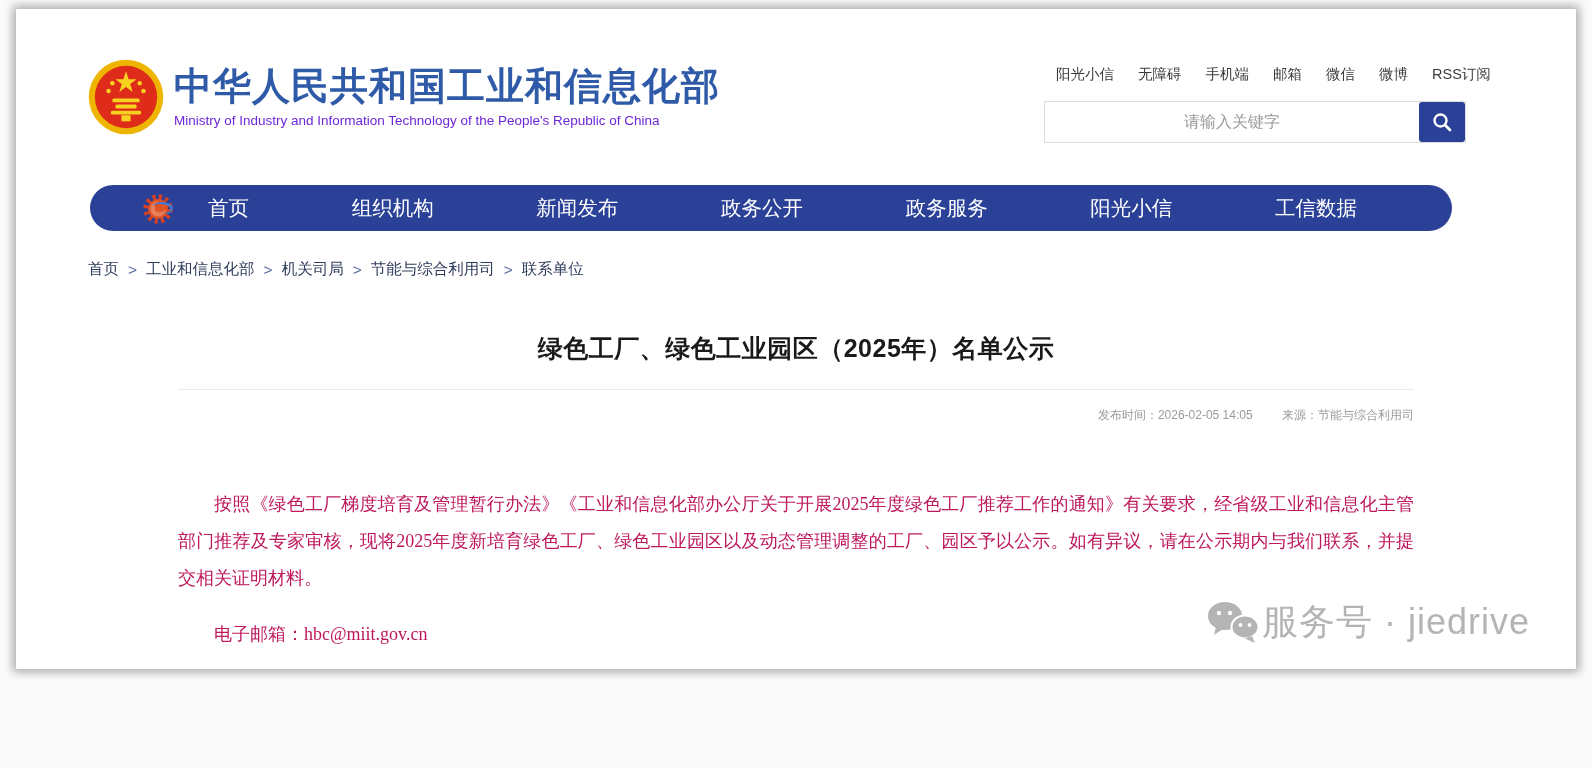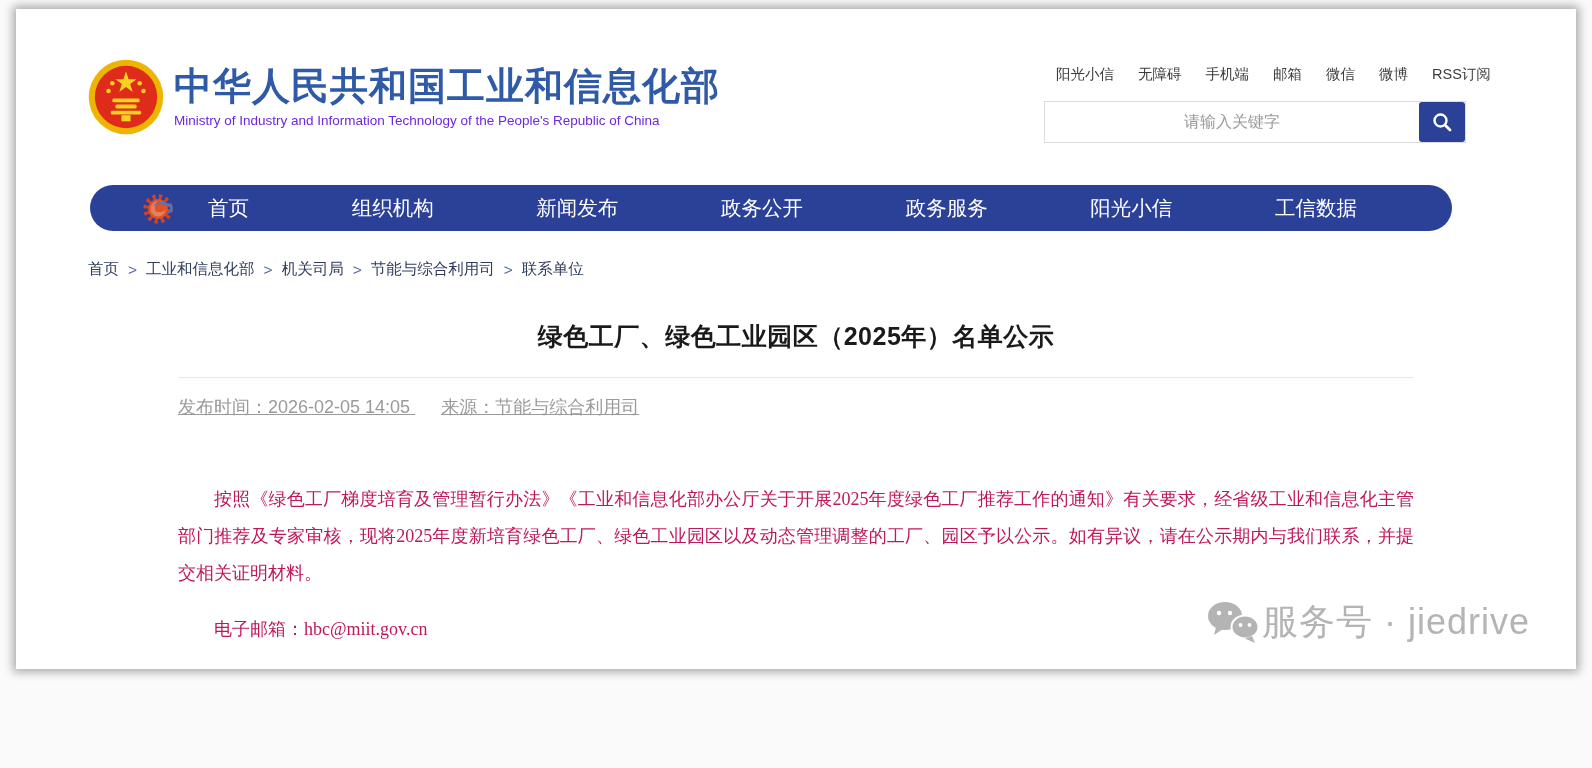--- a/index.html
+++ b/index.html
@@ -118,39 +118,38 @@
     display: flex;
     align-items: center;
     gap: 9px;
   }
   .breadcrumb a { color: #2f3c5c; text-decoration: none; cursor: pointer; }
   .crumb-sep { color: #55679a; }
 
   
   .article { width: 1236px; margin: 0 auto; }
   .article-title {
-    margin-top: 40px;
+    margin-top: 52px;
     text-align: center;
     font-size: 25px;
     font-weight: bold;
     color: #1a1a1a;
     letter-spacing: 0.5px;
   }
   .title-divider {
     margin-top: 24px;
     border: none;
     border-top: 1px solid #e9e9e9;
     height: 0;
   }
   .article-meta {
     margin-top: 17px;
-    text-align: left;
-    font-size: 18px;
+    text-align: right;
+    font-size: 12px;
     color: #9a9a9a;
-    text-decoration: underline;
   }
   .meta-source { margin-left: 26px; }
   .article-body {
     margin-top: 62px;
     font-family: "Liberation Serif", serif;
     font-size: 18px;
     color: #be185d;
   }
   .article-para {
     text-indent: 2em;

